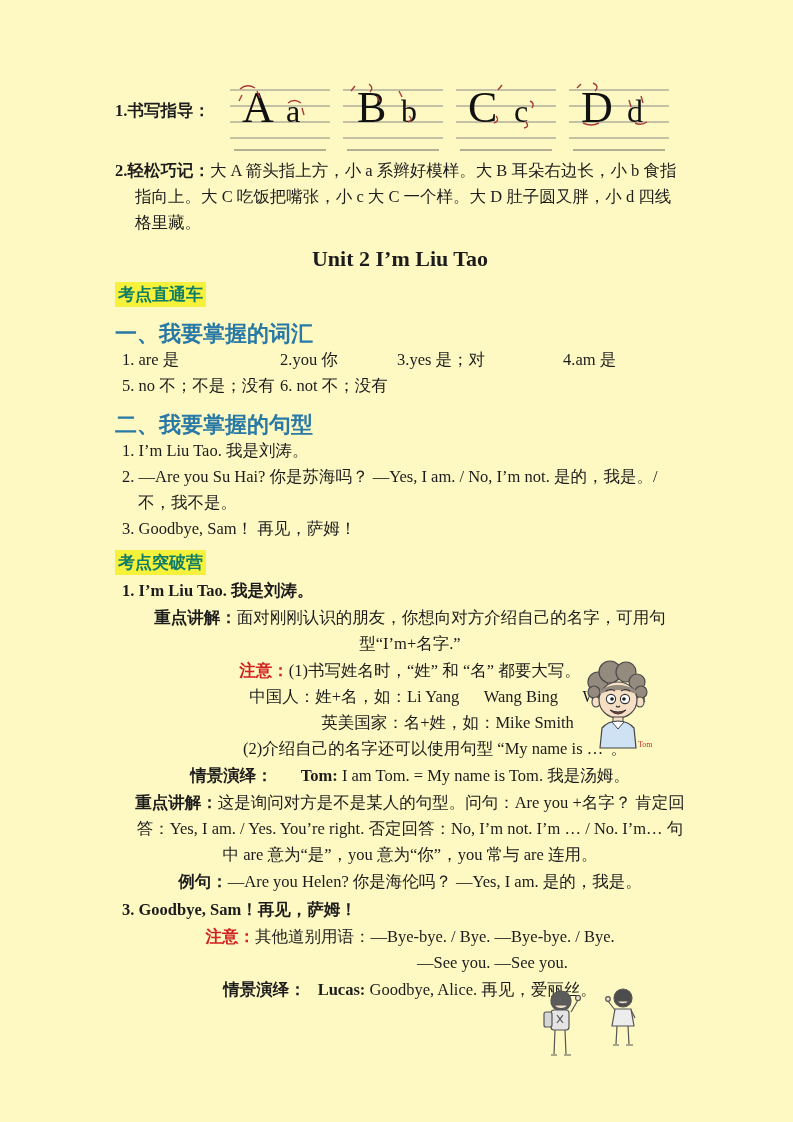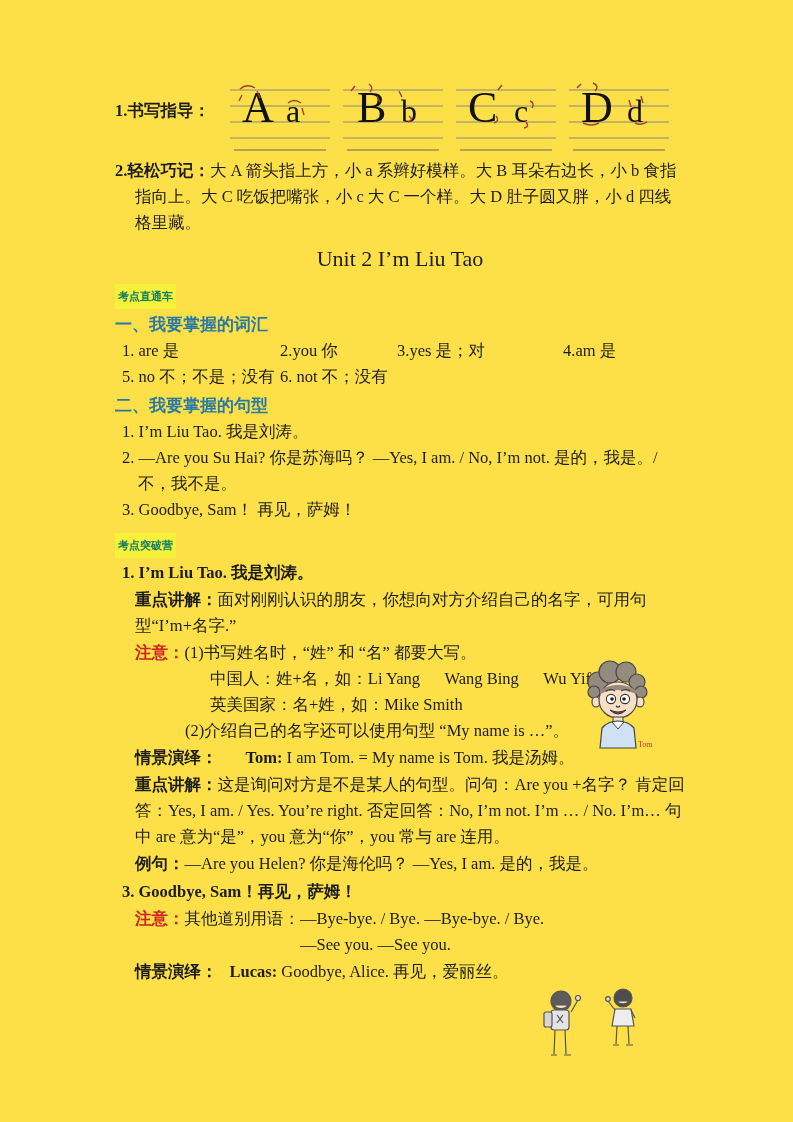--- a/index.html
+++ b/index.html
@@ -1,78 +1,78 @@
 <!DOCTYPE html>
 <html><head>
 <meta charset="utf-8">
 <style>
   * { margin:0; padding:0; box-sizing:border-box; }
   html,body { background:#ffffff; }
   .page {
     position:relative;
     width:793px; height:1122px;
     margin:0 auto;
-    background:#fde047;
+    background:#fef9c3;
     font-family:"Liberation Serif","DejaVu Serif",serif;
     font-size:16.5px;
     line-height:26px;
     color:#1c1c1c;
     padding:84px 108px 0 115px;
     overflow:hidden;
   }
   .bold { font-weight:bold; }
 
   
   .top-row { display:flex; align-items:flex-start; height:74px; }
   .top-row .wlabel { font-weight:bold; white-space:nowrap; margin-top:14px; }
   .wg-wrap { display:flex; gap:13px; margin-left:20px; margin-top:-2px; }
   .wg { display:block; }
 
   
   .para2 { padding-left:20px; text-indent:-20px; }
 
   
-  .title { text-align:center; font-size:22px; line-height:30px; font-weight:normal; margin:8px 0 2px; }
+  .title { text-align:center; font-size:22px; line-height:30px; font-weight:bold; margin:8px 0 2px; }
 
   
   .badge-line { margin-top:8px; }
   .badge {
     display:inline-block;
     background:#f6f13b;
     color:#0e7d66;
     font-family:"Liberation Sans","DejaVu Sans",sans-serif;
     font-weight:bold;
-    font-size:11px;
+    font-size:17px;
     line-height:25px;
     padding:0 3px;
   }
   .sec-h {
     color:#2979a6;
     font-family:"Liberation Sans","DejaVu Sans",sans-serif;
     font-weight:bold;
-    font-size:17px;
-    margin-top:3px;
+    font-size:22px;
+    margin-top:13px;
   }
 
   
   .vocab { padding-left:7px; }
   .vrow { display:flex; }
   .vrow .c0 { width:158px; flex:none; }
   .vrow .c1 { width:117px; flex:none; }
   .vrow .c2 { width:166px; flex:none; }
   .vrow .c3 { flex:1; }
   .vrow span { white-space:nowrap; }
 
   
   .patterns { padding-left:7px; }
   .pat { padding-left:16px; text-indent:-16px; }
 
   
   .pt-h { padding-left:7px; font-weight:bold; margin-top:2px; }
-  .inner { padding-left:20px; }
+  .inner { padding-left:20px;text-align:center; }
   .lbl { font-family:"Liberation Sans","DejaVu Sans",sans-serif; font-weight:bold; }
   .lbl.red { color:#cf2121; }
   .sub1 { padding-left:95px; white-space:pre-wrap; }
   .sub2 { padding-left:70px; }
   .seeyou { padding-left:185px; }
   .scene-name { font-weight:bold; }
   .gap-lg { display:inline-block; width:28px; }
   .gap-sm { display:inline-block; width:12px; }
 
   

